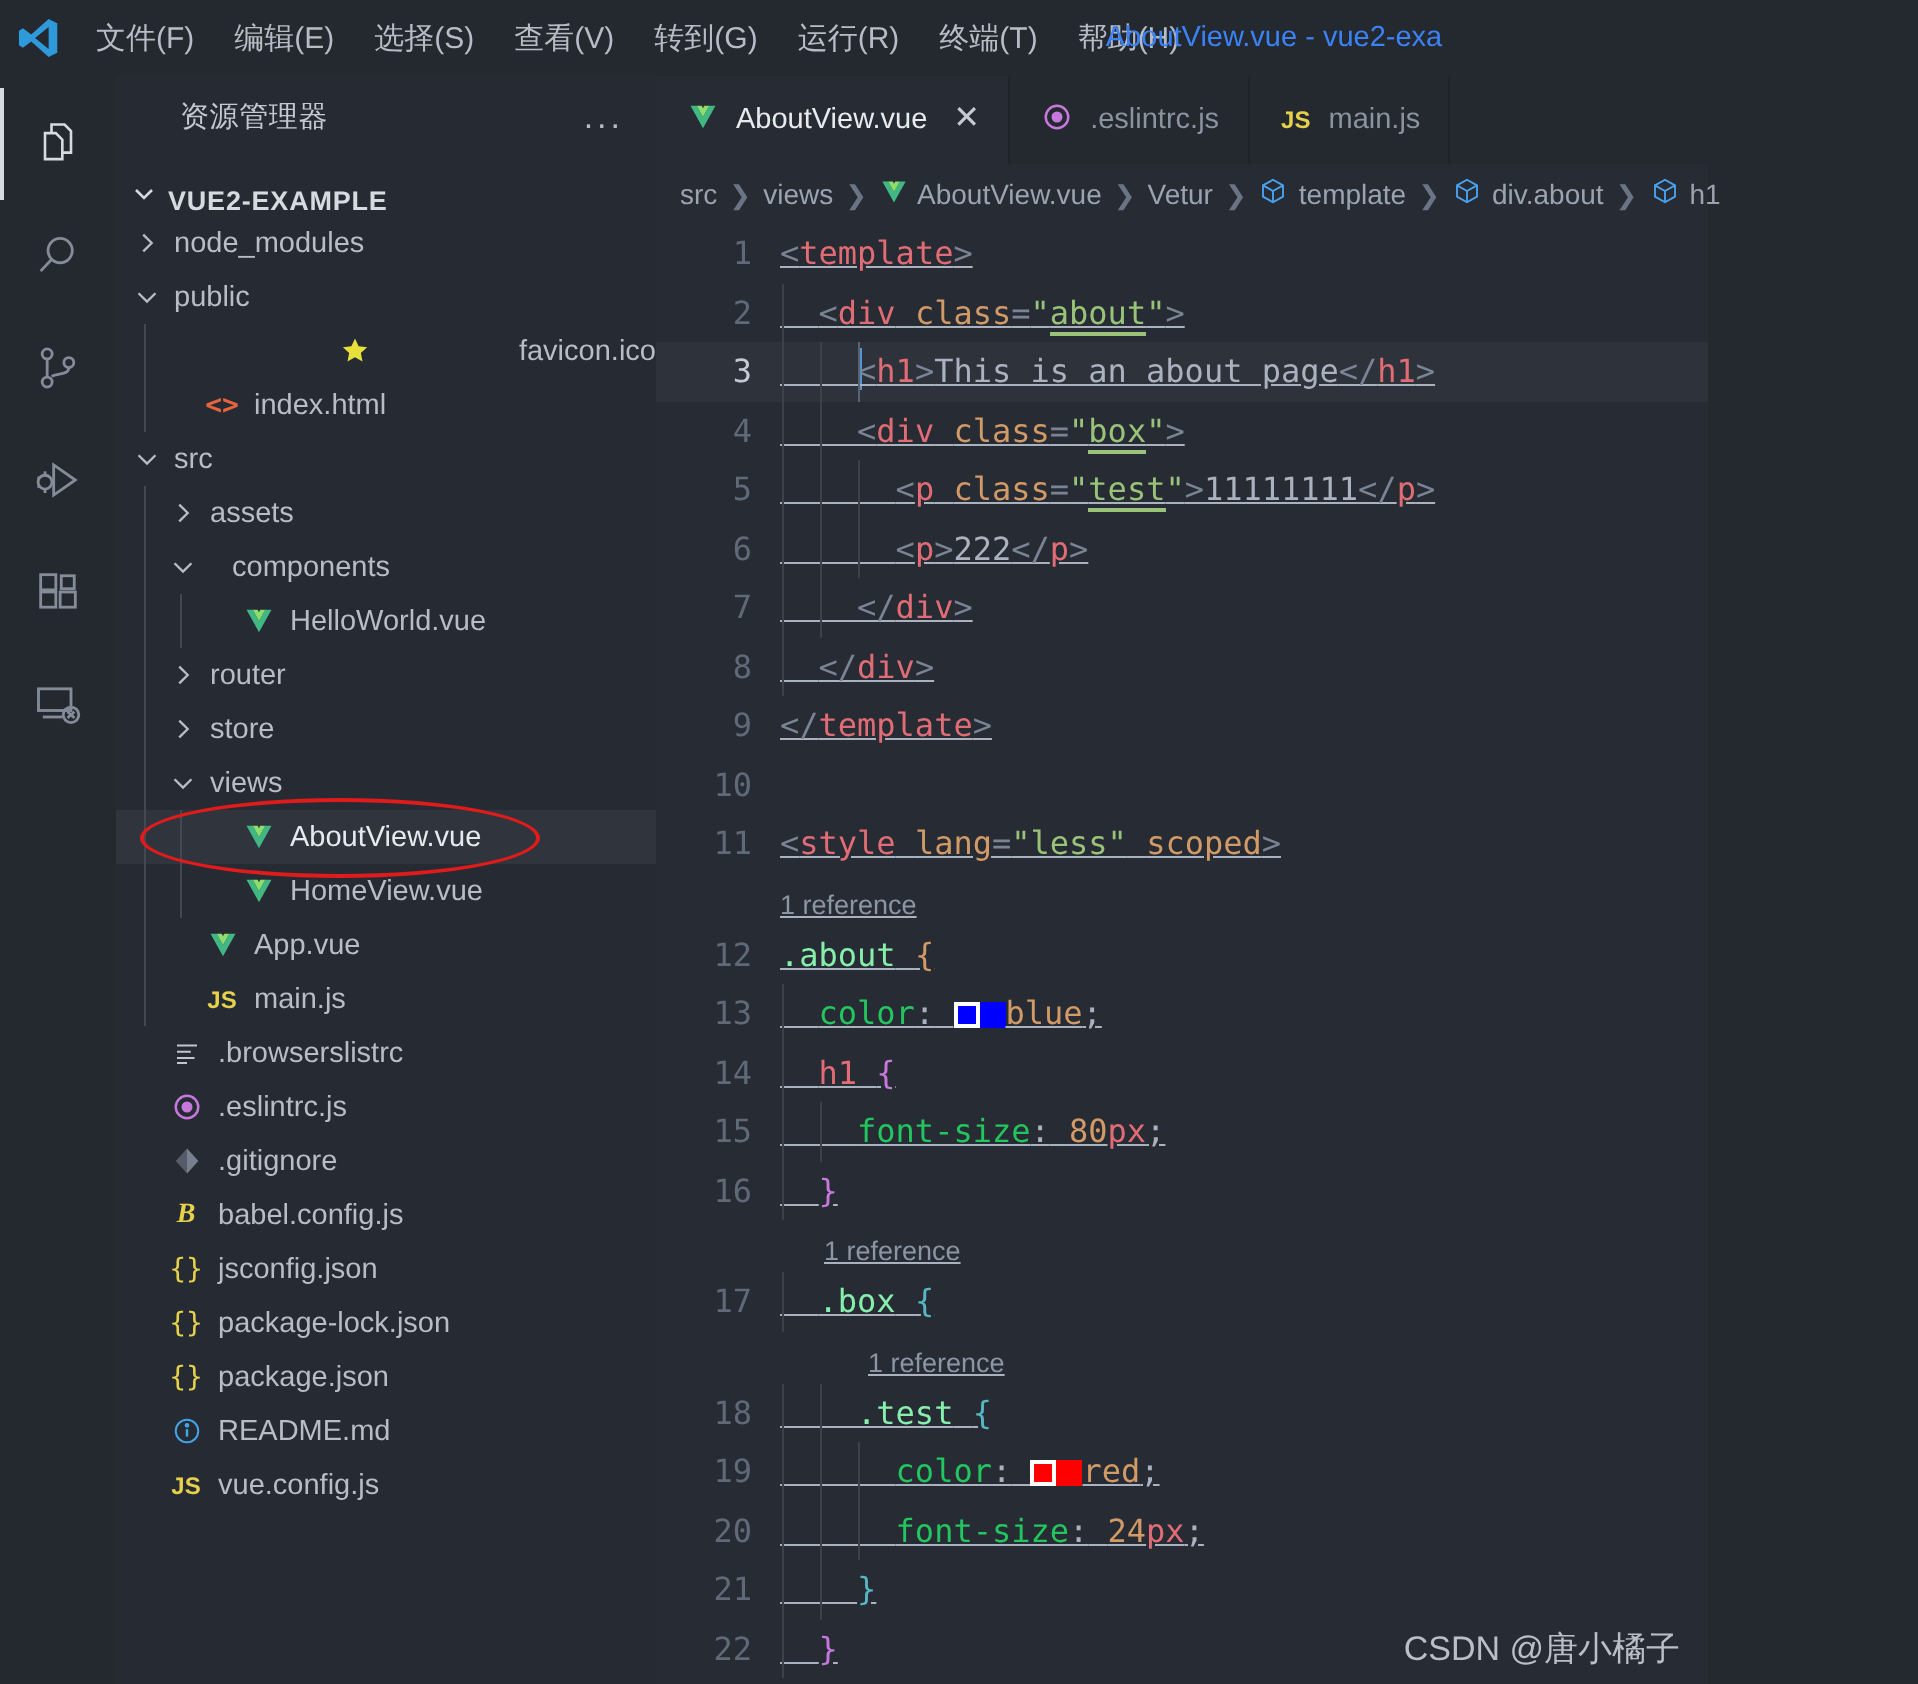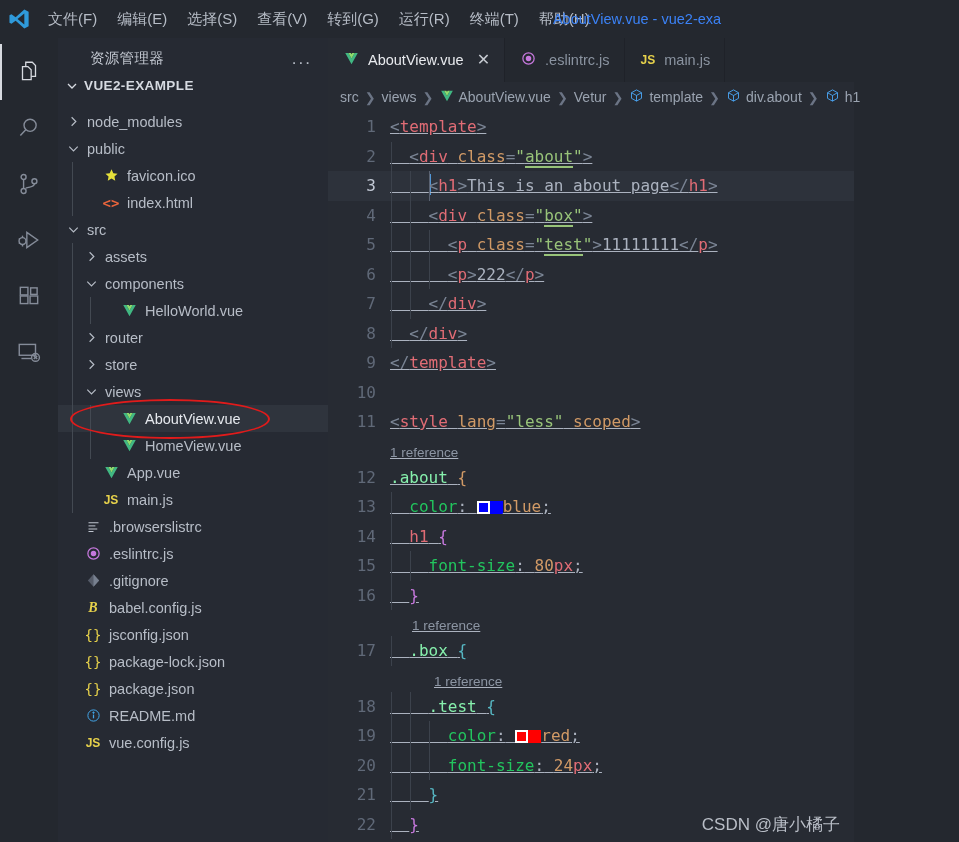--- a/index.html
+++ b/index.html
@@ -52,21 +52,21 @@
 
   
   .sidebar { width: 270px; min-width: 270px; background: #262a33; display: flex; flex-direction: column; }
   .sb-header {
     height: 40px; min-height:40px; display: flex; align-items: center; justify-content: space-between;
     padding: 0 16px 0 32px; color: #c3c8d1; font-size: 14.5px; letter-spacing: .3px;
   }
   .sb-dots { color: #b6bcc6; font-size: 17px; letter-spacing: 2px; line-height: 1; cursor: pointer; }
   .sb-tree { flex: 1; overflow: hidden; font-size: 14.5px; }
   .tree-root {
-    height: 30px; display: flex; align-items: flex-start; gap: 4px;
+    height: 30px; display: flex; align-items: flex-end; gap: 4px;
     color: #d6dae1; font-weight: bold; font-size: 13.5px; letter-spacing: .4px;
     padding-left: 6px; cursor: pointer;
   }
   .row {
     height: 27px; display: flex; align-items: center;
     color: #b7bdc7; white-space: nowrap; cursor: pointer; position: relative;
   }
   .row.selected { background: #2f343d; }
   .row .twisty { width: 18px; display:flex; align-items:center; justify-content:center; flex: 0 0 18px; }
   .row .ficon { width: 22px; display:flex; align-items:center; justify-content:center; flex: 0 0 22px; }
@@ -269,21 +269,21 @@
               <span class="lbl">node_modules</span>
             </div>
             <div class="row" style="padding-left: 6px;">
               <span class="twisty">
                 <svg width="15" height="15" viewBox="0 0 16 16" fill="none" stroke="#b7bdc7" stroke-width="1.25">
                   <path d="M3.5 6 L8 10.5 L12.5 6"></path>
                 </svg>
               </span>
               <span class="lbl">public</span>
             </div>
-            <div class="row" style="padding-left: 24px;">
+            <div class="row" style="padding-left: 24px; justify-content: space-between;">
               <div class="indent-guide" style="left: 14px;"></div>
               <span class="twisty"></span>
               <span class="ficon">
                 <svg width="15" height="15" viewBox="0 0 24 24">
                   <path d="M12 2 l2.9 6.2 6.8.8 -5 4.6 1.3 6.7 -6-3.4 -6 3.4 1.3-6.7 -5-4.6 6.8-.8 Z" fill="#e5e03a"></path>
                 </svg>
               </span>
               <span class="lbl">favicon.ico</span>
             </div>
             <div class="row" style="padding-left: 24px;">
@@ -304,21 +304,21 @@
             </div>
             <div class="row" style="padding-left: 24px;">
               <div class="indent-guide" style="left: 14px;"></div>
               <span class="twisty">
                 <svg width="15" height="15" viewBox="0 0 16 16" fill="none" stroke="#b7bdc7" stroke-width="1.25">
                   <path d="M6 3.5 L10.5 8 L6 12.5"></path>
                 </svg>
               </span>
               <span class="lbl">assets</span>
             </div>
-            <div class="row" style="padding-left: 24px;">
+            <div class="row" style="padding-left: 24px; gap: 11px;">
               <div class="indent-guide" style="left: 14px;"></div>
               <span class="twisty">
                 <svg width="15" height="15" viewBox="0 0 16 16" fill="none" stroke="#b7bdc7" stroke-width="1.25">
                   <path d="M3.5 6 L8 10.5 L12.5 6"></path>
                 </svg>
               </span>
               <span class="lbl">components</span>
             </div>
             <div class="row" style="padding-left: 42px;">
               <div class="indent-guide" style="left: 14px;"></div>

